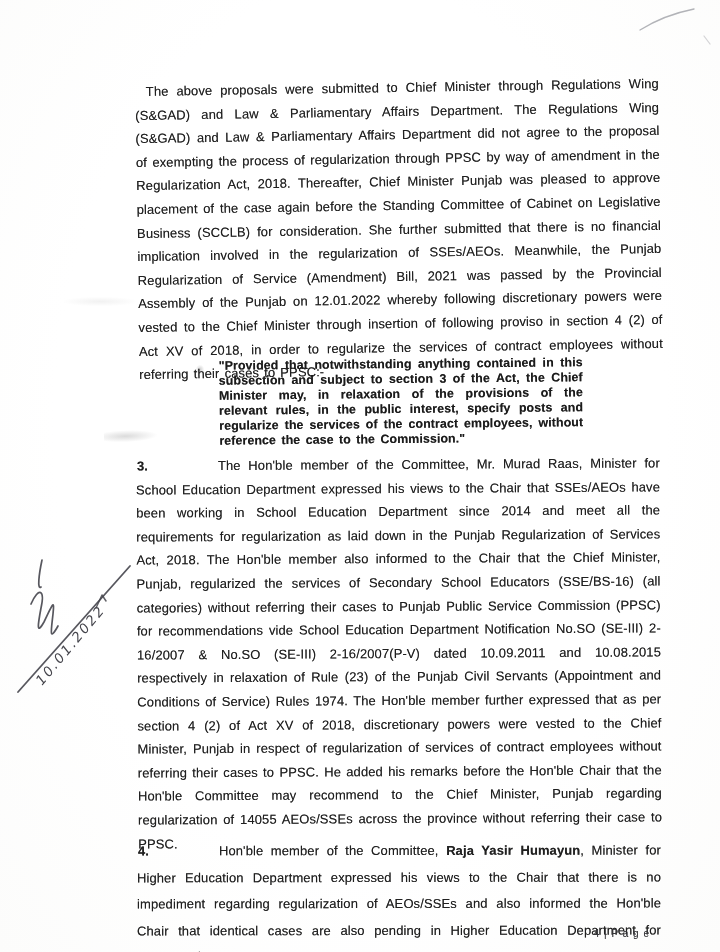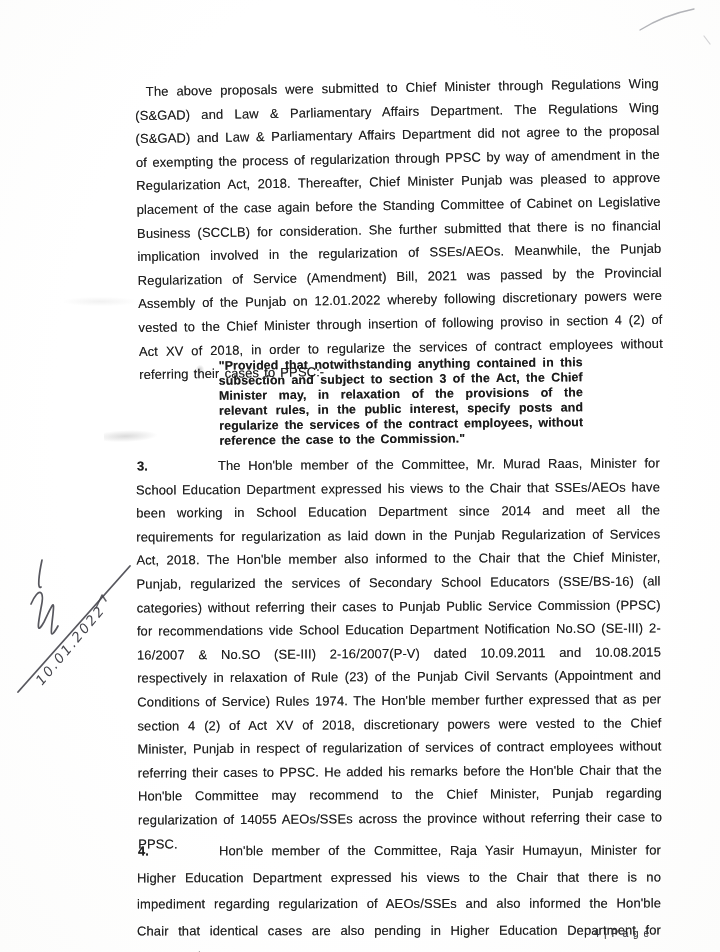--- a/index.html
+++ b/index.html
@@ -21,21 +21,21 @@
     position:absolute;left:219px;top:357px;width:364px;
     text-align:justify;font-size:12.4px;line-height:14.9px;font-weight:700;
     color:#1b1b1b;letter-spacing:.1px;word-spacing:1.8px;
     text-shadow:0 0 .4px rgba(20,20,20,.6);
     transform:rotate(-0.55deg);
   }
   .numbered{text-indent:82px;}
   .p3{top:453px;transform:rotate(-0.35deg);}
   .p4{top:838px;line-height:26.6px;transform:rotate(-0.1deg);}
   .pnum{position:absolute;left:1px;top:0;text-indent:0;font-weight:700;}
-  .bold-name{font-weight:400;}
+  .bold-name{font-weight:700;}
   .footer{
     position:absolute;top:928px;right:70px;
     font-size:10px;color:#38383c;letter-spacing:1px;
     text-shadow:0 0 .3px rgba(40,40,40,.5);
   }
   .sig-svg{position:absolute;left:12px;top:546px;width:136px;height:152px;}
   .tick-svg{position:absolute;left:612px;top:0;width:108px;height:48px;}
   .smudge{position:absolute;pointer-events:none;}
   .smudge-a{left:104px;top:430px;width:54px;height:12px;
     background:radial-gradient(ellipse at 40% 50%, rgba(90,90,90,.22), rgba(90,90,90,0) 70%);

